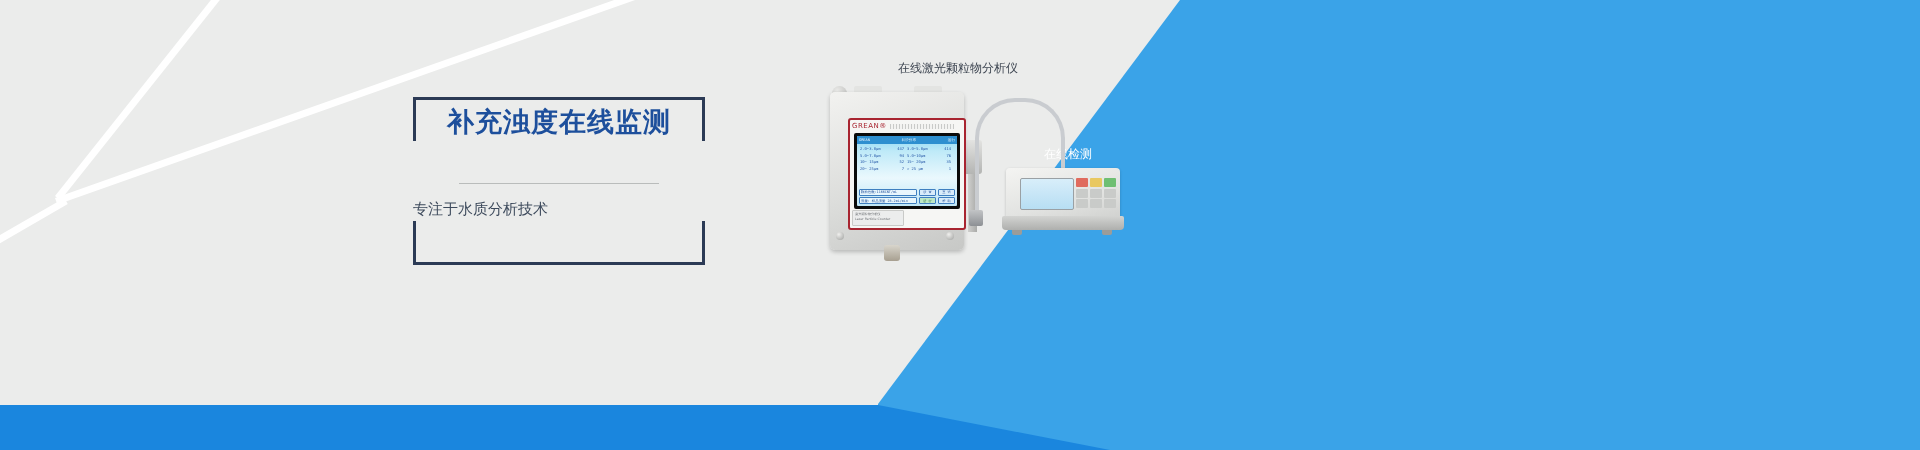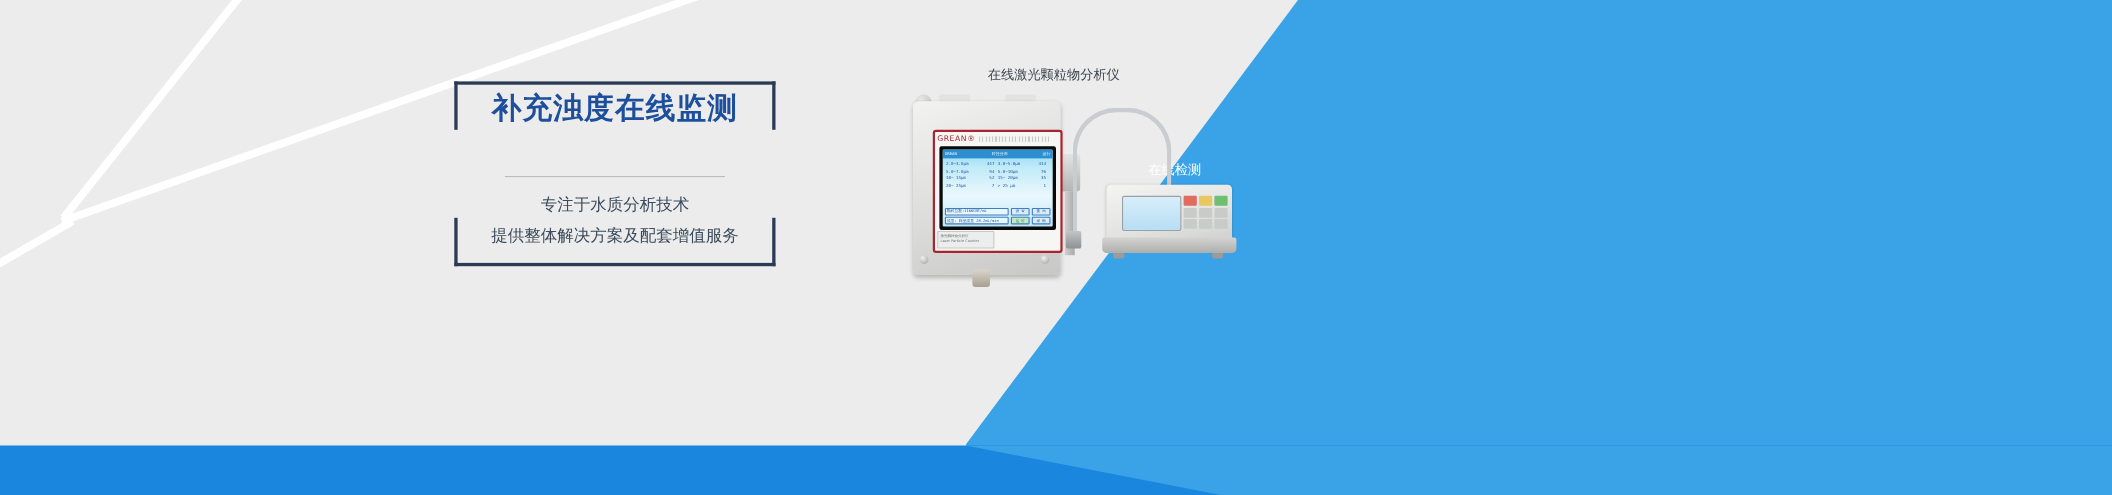--- a/index.html
+++ b/index.html
@@ -29,42 +29,42 @@
     position:absolute;left:0;top:405px;width:1920px;height:45px;background:#1a86de;
   }
   
   .band-light{
     position:absolute;left:0;top:400px;width:1920px;height:50px;
     clip-path:polygon(878px 5px, 1920px 5px, 1920px 50px, 1110px 50px);
     background:#3aa3e8;
   }
 
   
-  .panel{position:absolute;left:413px;top:74px;width:292px;height:216px;}
+  .panel{position:absolute;left:413px;top:97px;width:292px;height:216px;}
   .br{position:absolute;background:#2b3a55;}
   .br-top{left:0;top:0;width:292px;height:3px;}
   .br-tl{left:0;top:0;width:3px;height:44px;}
   .br-tr{left:289px;top:0;width:3px;height:44px;}
   .br-bottom{left:0;top:165px;width:292px;height:3px;}
   .br-bl{left:0;top:124px;width:3px;height:44px;}
   .br-br{left:289px;top:124px;width:3px;height:44px;}
 
   .headline{
     position:absolute;left:0;top:8px;width:292px;
     text-align:center;color:#1d4f9c;
     font-family:"DejaVu Sans","Liberation Sans",sans-serif;
     font-weight:bold;font-size:27px;line-height:34px;letter-spacing:1px;
   }
   .headline .l2{letter-spacing:0px;}
 
   .divider{
     position:absolute;left:46px;top:86px;width:200px;height:1px;background:#b9bcbb;
   }
   .sub{
-    position:absolute;left:0;top:98px;width:292px;text-align:center;
+    position:absolute;left:0;top:98px;width:292px;
     color:#3d4a5c;font-family:"DejaVu Sans","Liberation Sans",sans-serif;
     font-size:15px;line-height:28px;
   }
 
   
   .callout{
     position:absolute;font-family:"DejaVu Sans","Liberation Sans",sans-serif;
     font-size:12px;white-space:nowrap;
   }
   .callout-top{left:898px;top:60px;color:#3c4450;}
@@ -208,21 +208,20 @@
     <div class="br br-br"></div>
 
     <div class="headline">
       <div>补充浊度在线监测</div>
     </div>
 
     <div class="divider"></div>
 
     <div class="sub">
       <div>专注于水质分析技术</div>
-      <div>提供整体解决方案及配套增值服务</div>
     </div>
   </div>
 
   <div class="callout callout-top">在线激光颗粒物分析仪</div>
   <div class="callout callout-bench">在线检测</div>
 
   <div class="analyzer">
     <div class="az-lugtop az-lug1"></div>
     <div class="az-lugtop az-lug2"></div>
     <div class="az-knob"></div>

